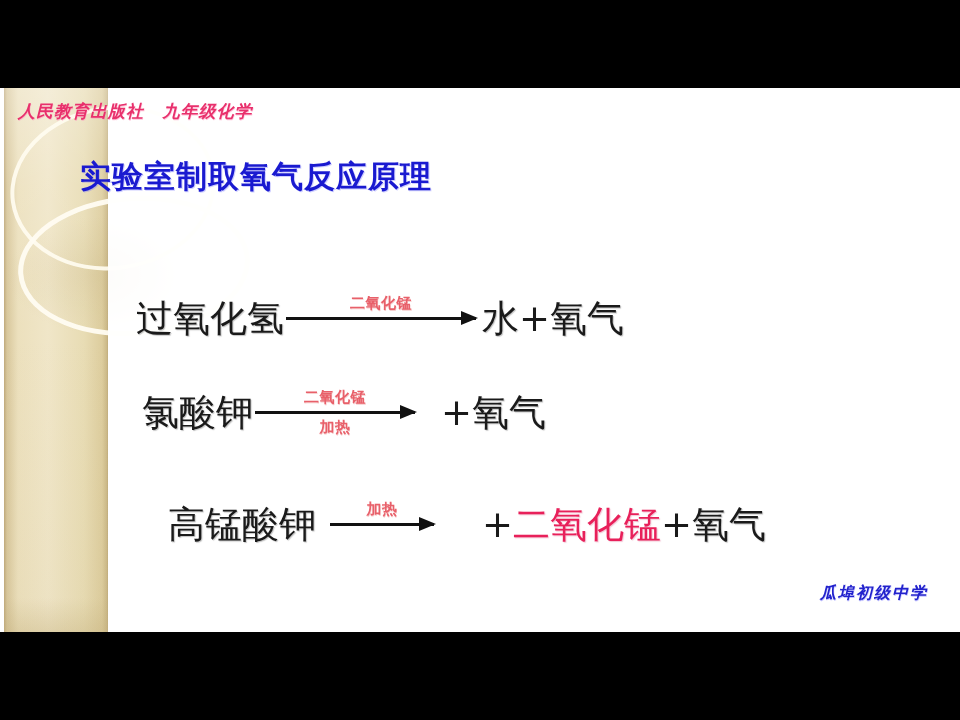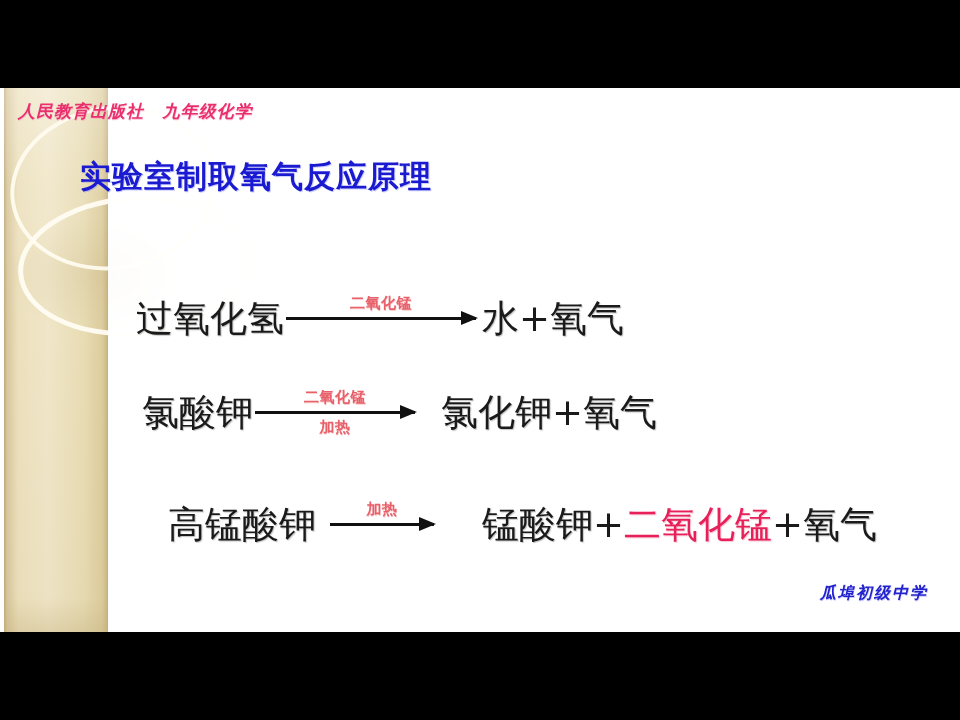--- a/index.html
+++ b/index.html
@@ -264,32 +264,30 @@
       <span class="eq-product">氧气</span>
     </div>
 
     <div class="equation" id="equation-2">
       <span class="eq-reactant">氯酸钾</span>
       <span class="arrow-block" id="arrow-block-2">
         <span class="cond cond-above">二氧化锰</span>
         <span class="arrow-line"></span>
         <span class="cond cond-below">加热</span>
       </span>
-      <span class="eq-product">氯化钾</span>
       <span class="eq-plus">+</span>
       <span class="eq-product">氧气</span>
     </div>
 
     <div class="equation" id="equation-3">
       <span class="eq-reactant">高锰酸钾</span>
       <span class="arrow-block" id="arrow-block-3">
         <span class="cond cond-above">加热</span>
         <span class="arrow-line"></span>
       </span>
-      <span class="eq-product">锰酸钾</span>
       <span class="eq-plus">+</span>
       <span class="eq-product eq-highlight">二氧化锰</span>
       <span class="eq-plus">+</span>
       <span class="eq-product">氧气</span>
     </div>
 
     <div id="school-mark">瓜埠初级中学</div>
 
   </div>
 </div>

